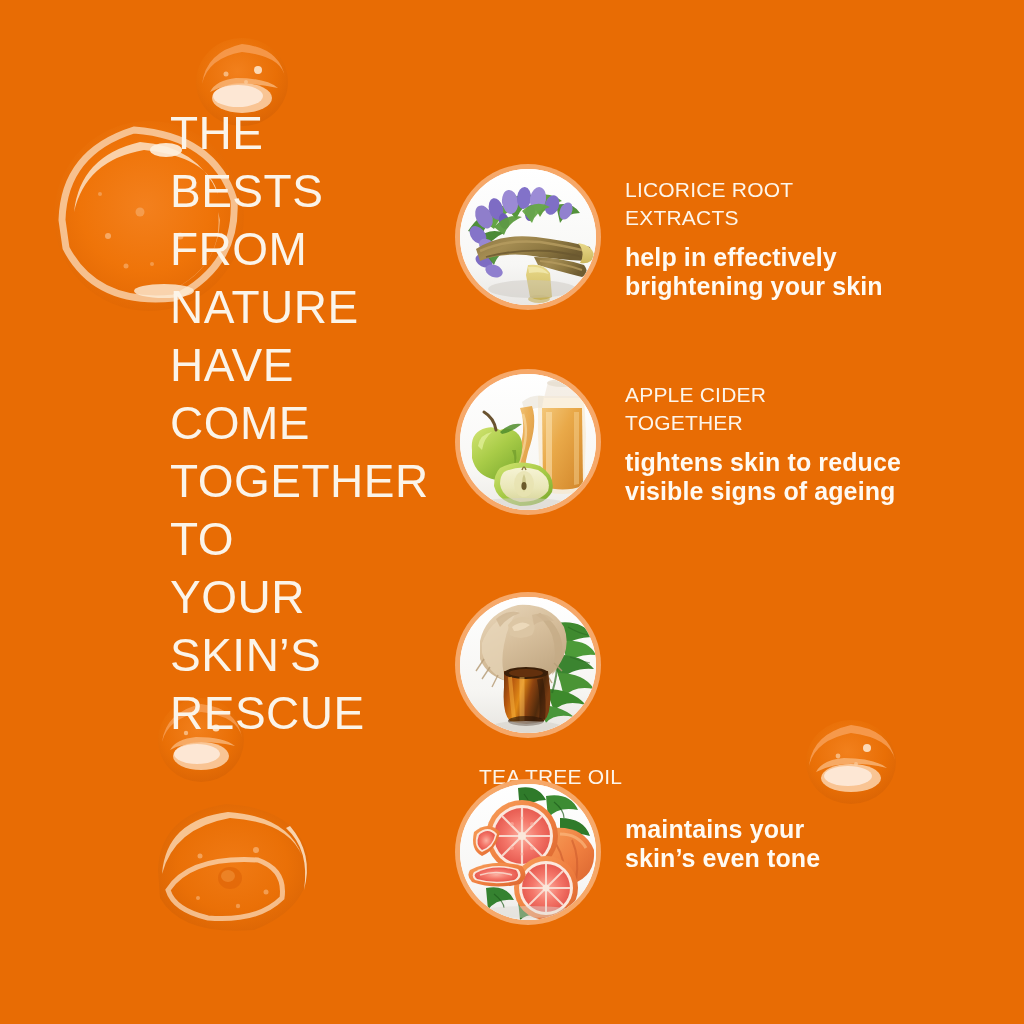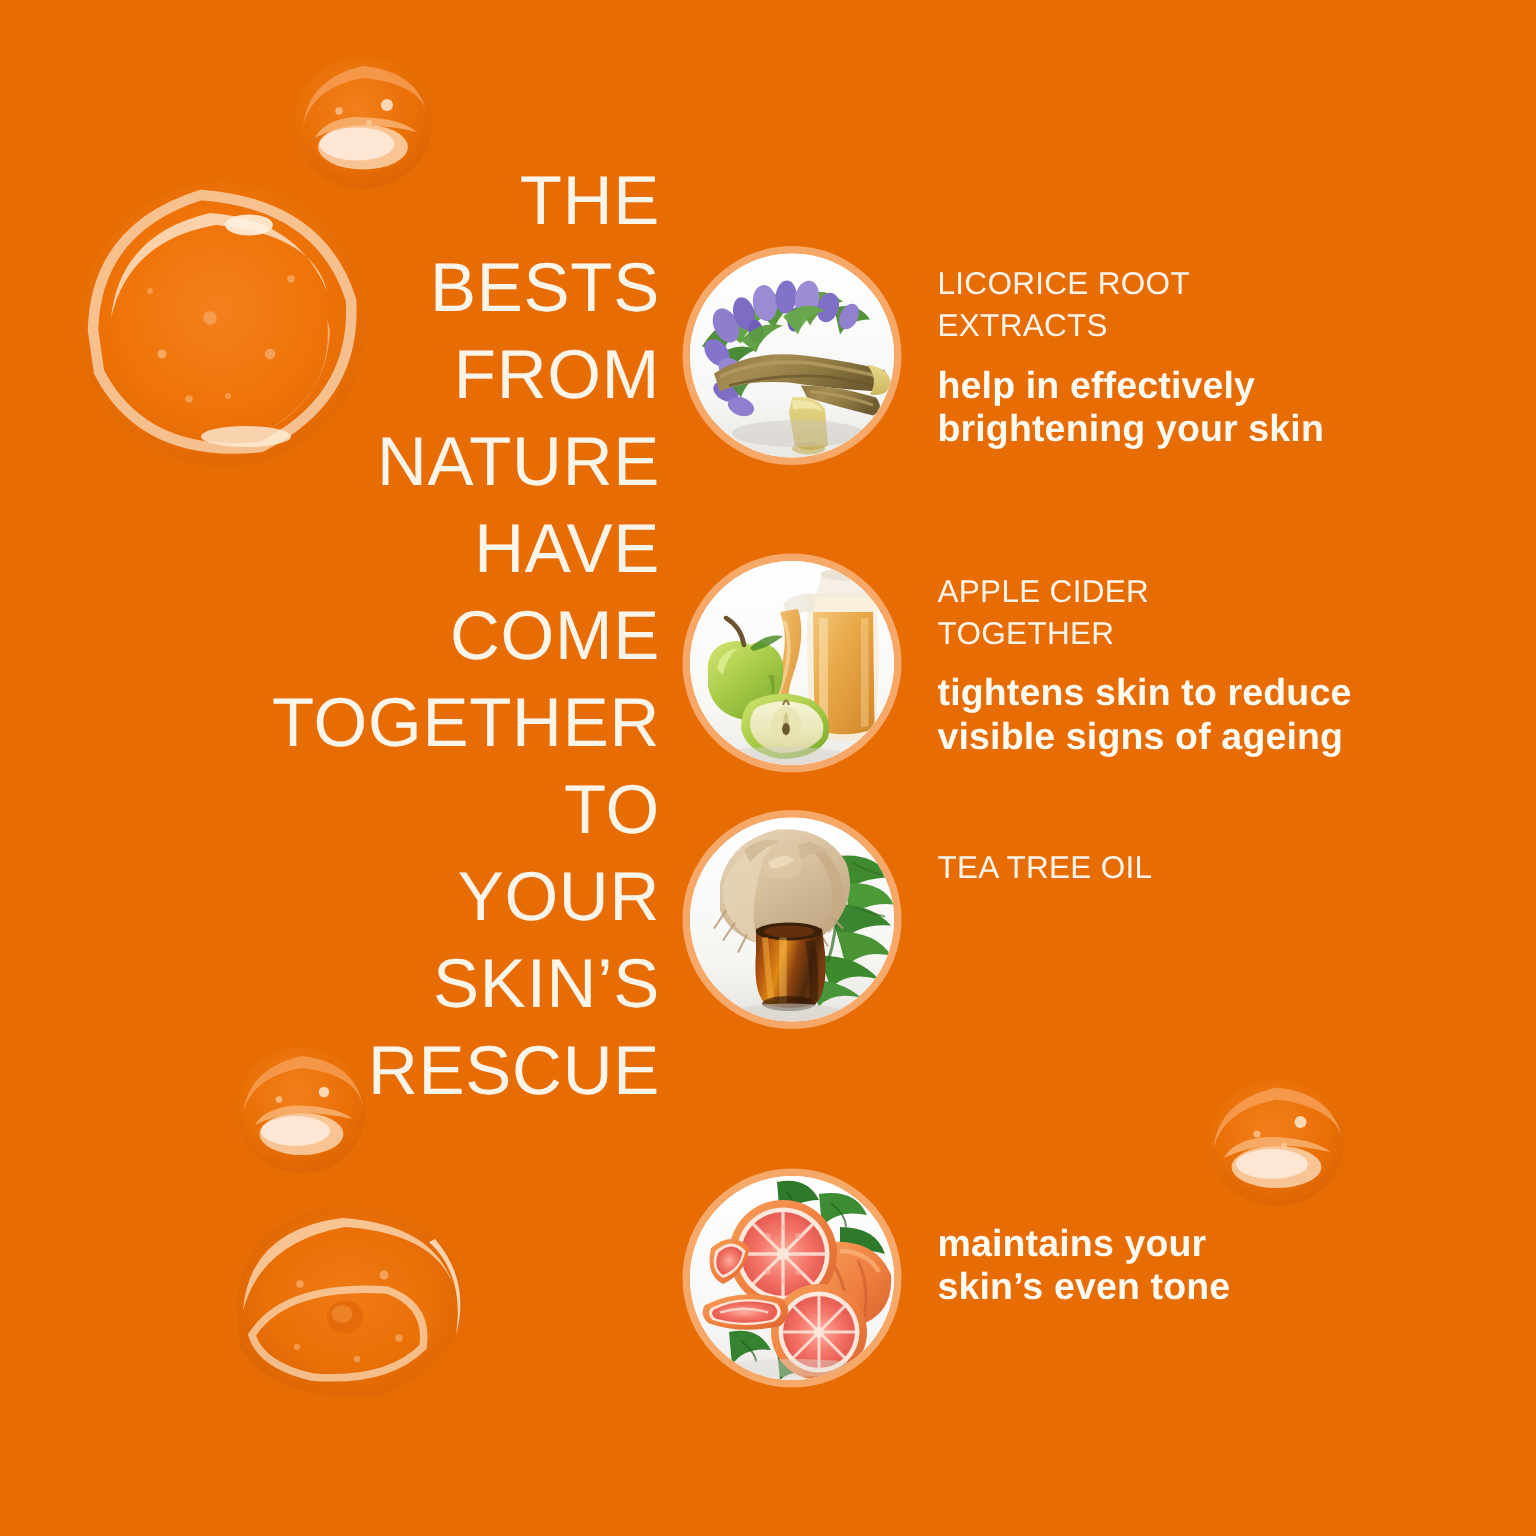--- a/index.html
+++ b/index.html
@@ -22,21 +22,21 @@
     position: absolute;
     pointer-events: none;
   }
 
   
   #headline {
     position: absolute;
     left: 170px;
     top: 104px;
     width: 270px;
-    text-align: right;
+    text-align: left;
     color: #fbf4e9;
     font-family: "Liberation Sans", sans-serif;
     font-weight: 300;
     font-size: 46px;
     line-height: 58px;
     letter-spacing: 0.5px;
     white-space: pre-line;
   }
 
   
@@ -90,21 +90,21 @@
     line-height: 29px;
     letter-spacing: 0.1px;
     white-space: pre-line;
     color: #fffaf2;
     margin-top: 11px;
   }
 
   
   #row-0 { top: 164px; }
   #row-1 { top: 369px; }
-  #row-2 { top: 540px; }
+  #row-2 { top: 592px; flex-direction: column; }
   #row-3 { top: 779px; }
   #row-2 .copy, #row-3 .copy { padding-top: 25px; }
 </style>
 </head>
 <body>
 
 <div id="poster">
 
   <svg class="droplet" style="left:186px; top:26px; width:112px; height:108px;" viewBox="0 0 112 108">
     <defs>

